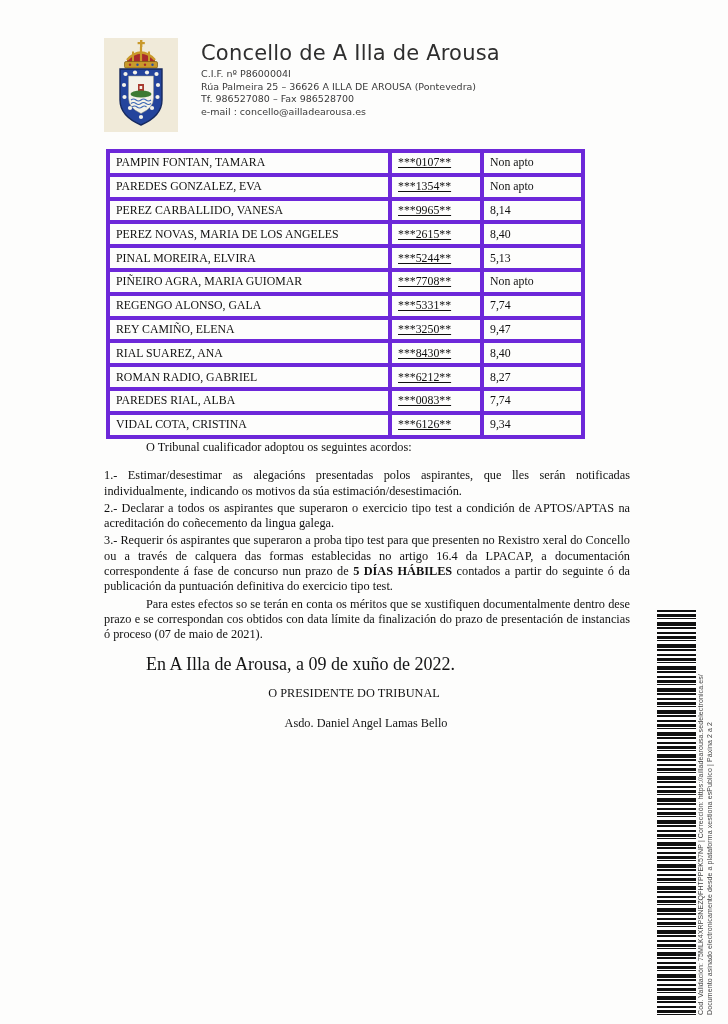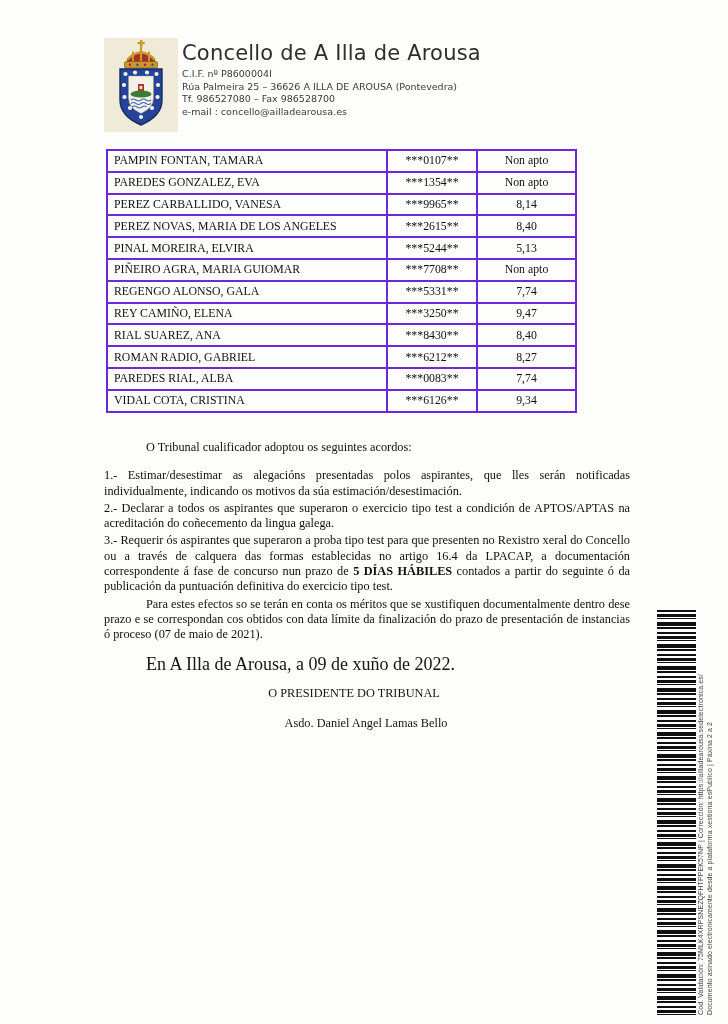--- a/index.html
+++ b/index.html
@@ -6,42 +6,42 @@
   .page{
     position:relative;
     width:728px;height:1024px;
     background:#fdfdfc;
     overflow:hidden;
     font-family:"Liberation Serif", serif;
     color:#141414;
   }
 
   
-  .header{position:absolute;left:104px;top:38px;display:flex;gap:4px;}
+  .header{position:absolute;left:104px;top:38px;display:flex;gap:23px;}
   .logo{width:74px;height:94px;flex:0 0 auto;}
   .header-text{padding-top:3px;font-family:"DejaVu Sans","Liberation Sans",sans-serif;}
   .org-title{font-size:21px;color:#2e2e2e;letter-spacing:.2px;margin-bottom:3px;}
   .org-detail{font-size:9.5px;line-height:12.5px;color:#3a3a3a;}
 
   
   .results-table{
     position:absolute;left:106px;top:149px;
     border-collapse:collapse;table-layout:fixed;
     font-size:11.8px;
   }
   .results-table td{
-    border:2px solid #6d28d9;
+    border:4px solid #6d28d9;
     height:19.8px;
     padding:0 6px;
     overflow:hidden;white-space:nowrap;
     color:#101010;
   }
   td.col-name{width:266px;text-align:left;}
-  td.col-id{width:76px;text-align:center;}
-  td.col-score{width:85px;text-align:center;}
+  td.col-id{width:76px;text-decoration:underline;}
+  td.col-score{width:85px;text-align:left;}
 
   
   .body-block{
     position:absolute;left:104px;top:440px;width:526px;
     font-size:12.3px;line-height:15.3px;color:#101010;
   }
   .body-block p{margin:0 0 2px 0;text-align:justify;}
   .intro{text-indent:42px;text-align:right;margin-bottom:13px !important;}
   .first-indent{text-indent:42px;}
 

